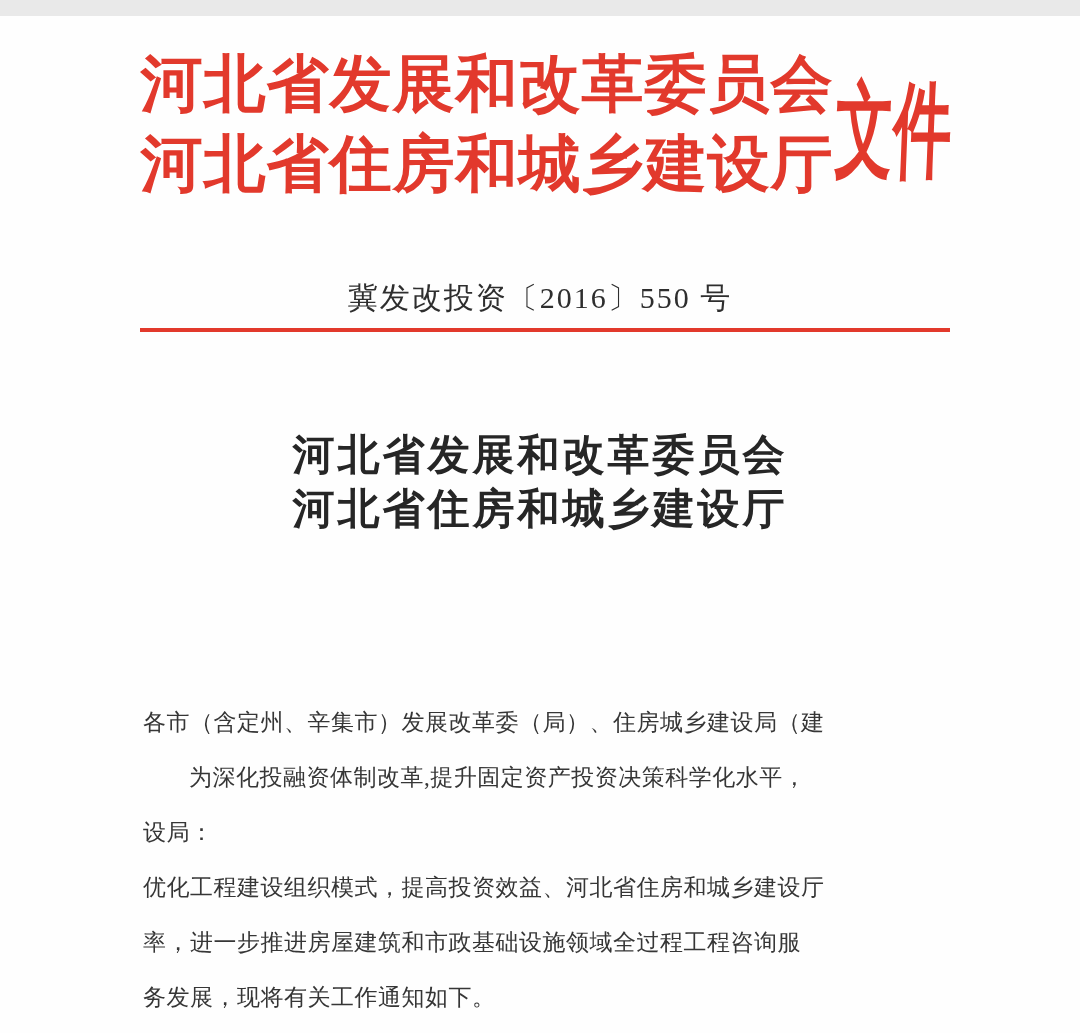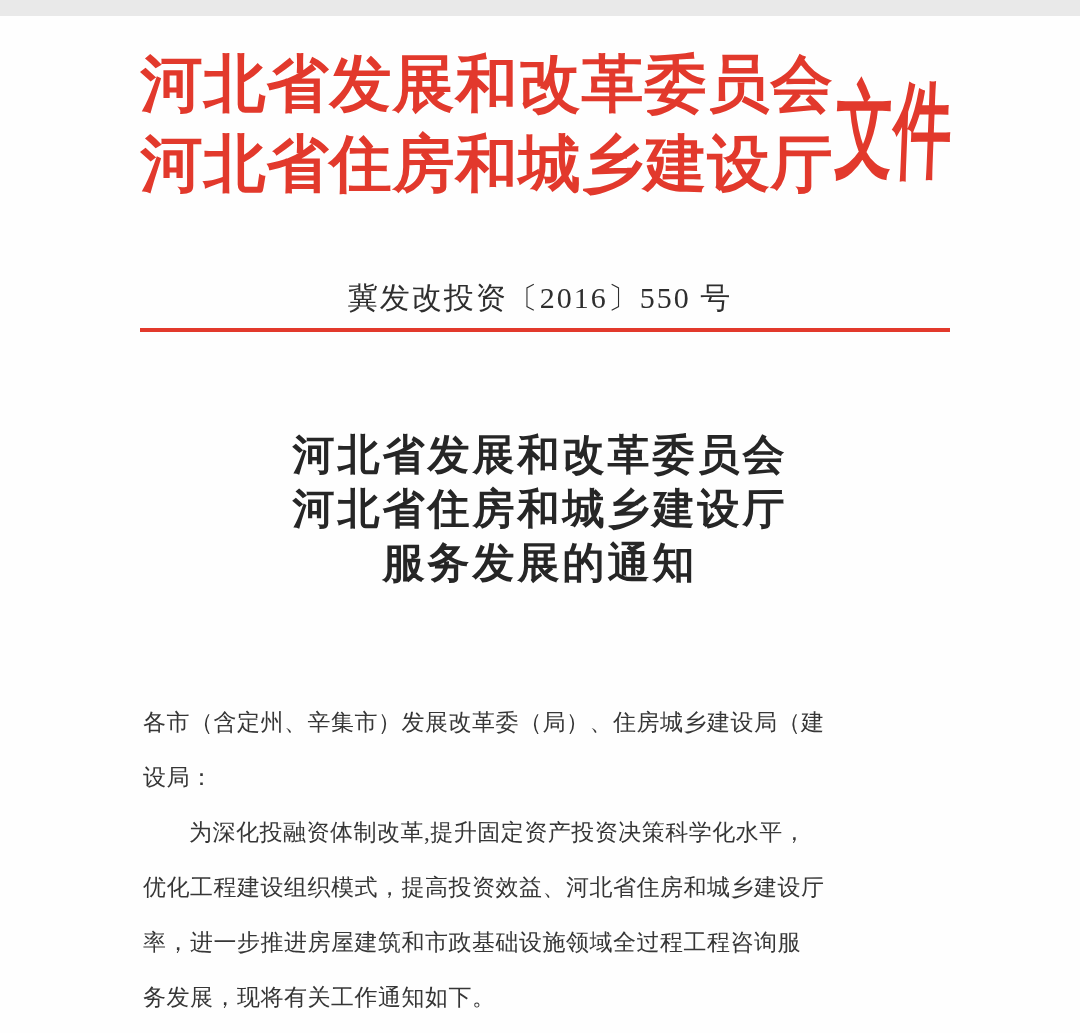--- a/index.html
+++ b/index.html
@@ -105,25 +105,24 @@
   </div>
   <div class="doc-type">文件</div>
 
   <div class="ref-number">冀发改投资〔2016〕550 号</div>
 
   <div class="red-rule"></div>
 
   <div class="doc-title">
     <div class="title-line">河北省发展和改革委员会</div>
     <div class="title-line">河北省住房和城乡建设厅</div>
-    <div class="title-line">服务发展的通知</div>
   </div>
 
   <div class="doc-body">
     <div class="body-line">各市（含定州、辛集市）发展改革委（局）、住房城乡建设局（建</div>
+    <div class="body-line indent-line">为深化投融资体制改革,提升固定资产投资决策科学化水平，</div>
     <div class="body-line">设局：</div>
-    <div class="body-line indent-line">为深化投融资体制改革,提升固定资产投资决策科学化水平，</div>
     <div class="body-line">优化工程建设组织模式，提高投资效益、河北省住房和城乡建设厅</div>
     <div class="body-line">率，进一步推进房屋建筑和市政基础设施领域全过程工程咨询服</div>
     <div class="body-line">务发展，现将有关工作通知如下。</div>
   </div>
 
 </div>
 
 </body></html>

